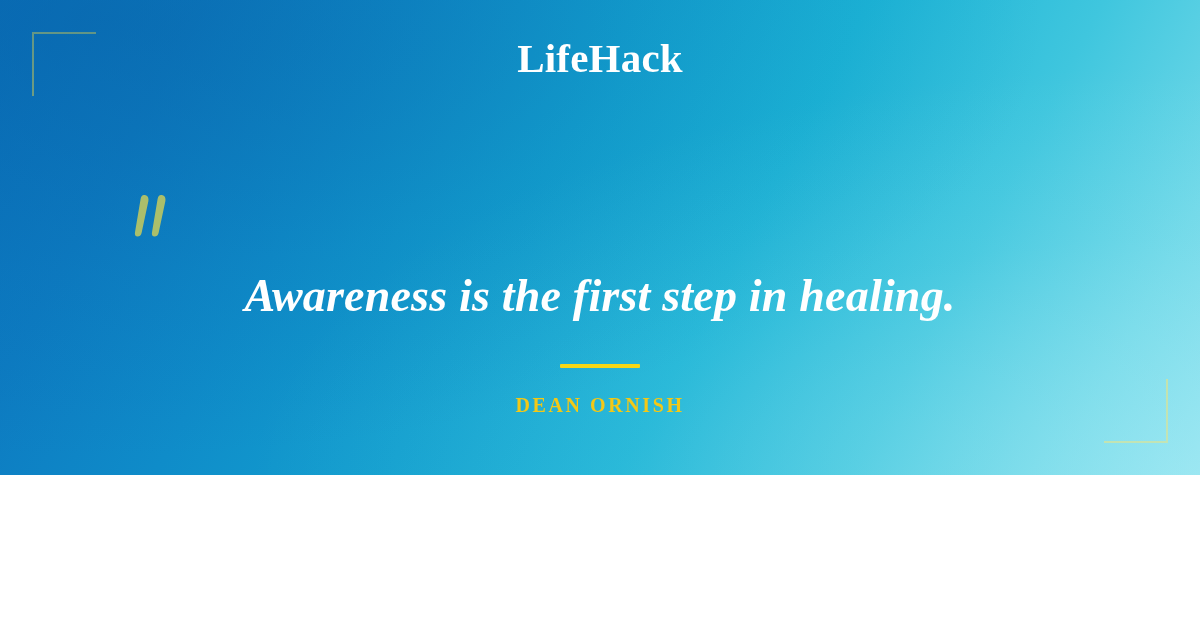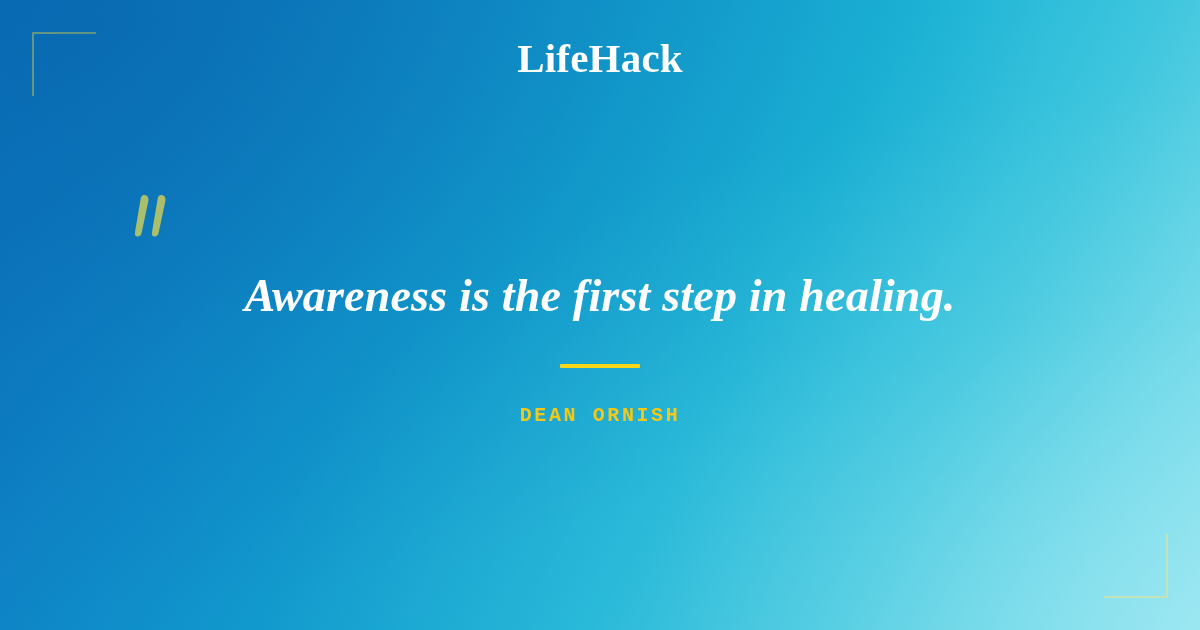--- a/index.html
+++ b/index.html
@@ -7,21 +7,21 @@
     padding: 0;
     background: #ffffff;
   }
   body {
     font-family: "Liberation Sans", sans-serif;
   }
 
   .card {
     position: relative;
     width: 1200px;
-    height: 630px;
+    height: 475px;
     overflow: hidden;
     background-color: #0f7ec0;
     background-image:
       linear-gradient(118deg,
         #0a72bd 0%,
         #0d7cc2 14%,
         #0f8cc9 28%,
         #13a0cf 44%,
         #1cb4d6 60%,
         #3fc6de 76%,
@@ -111,22 +111,22 @@
     letter-spacing: 0.2px;
   }
   .divider {
     width: 80px;
     height: 4px;
     background: #f7d716;
     margin: 40px auto 0 auto;
     border-radius: 1px;
   }
   .author {
-    margin-top: 36px;
-    font-family: Liberation Mono, monospace;
+    margin-top: 26px;
+    font-family: Liberation Serif, serif;
     font-weight: 700;
     font-size: 20px;
     letter-spacing: 2.6px;
     color: #f3c816;
     text-transform: uppercase;
   }
 </style>
 </head>
 <body>
 

